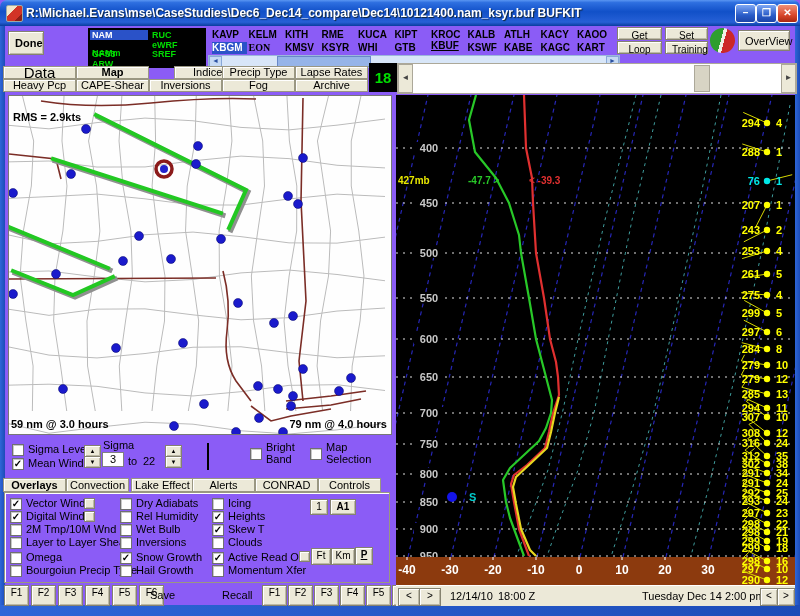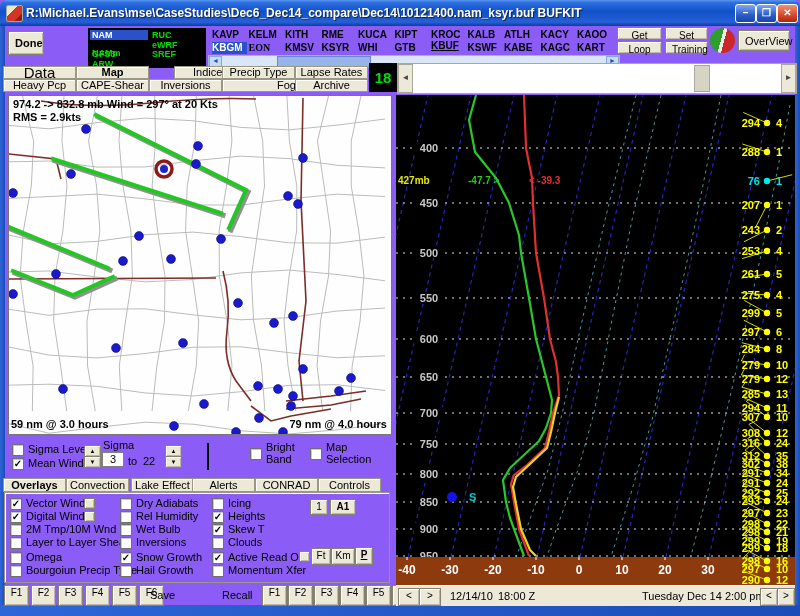--- a/index.html
+++ b/index.html
@@ -128,21 +128,21 @@
 
   <div class="abs" id="viewTabs" style="position: absolute; left: 3px; top: 66px; width: 365px; height: 27px;">
       <div class="tabbtn" style="position: absolute; left: 0px; top: 0px; width: 71px; height: 11px; font-size: 15px; line-height: 11px;">Data</div>
       <div class="tabbtn bold" style="position: absolute; left: 73px; top: 0px; width: 71px; height: 11px; font-size: 11px; line-height: 11px;">Map</div>
       <div class="tabbtn" style="position: absolute; left: 146px; top: 0px; width: 71px; height: 11px; font-size: 11px; line-height: 11px; margin-left: 25px;">Indices</div>
       <div class="tabbtn" style="position: absolute; left: 219px; top: 0px; width: 71px; height: 11px; font-size: 11px; line-height: 11px;">Precip Type</div>
       <div class="tabbtn" style="position: absolute; left: 292px; top: 0px; width: 71px; height: 11px; font-size: 11px; line-height: 11px;">Lapse Rates</div>
       <div class="tabbtn" style="position: absolute; left: 0px; top: 13px; width: 71px; height: 11px; font-size: 11px; line-height: 11px;">Heavy Pcp</div>
       <div class="tabbtn" style="position: absolute; left: 73px; top: 13px; width: 71px; height: 11px; font-size: 11px; line-height: 11px;">CAPE-Shear</div>
       <div class="tabbtn" style="position: absolute; left: 146px; top: 13px; width: 71px; height: 11px; font-size: 11px; line-height: 11px;">Inversions</div>
-      <div class="tabbtn" style="position: absolute; left: 219px; top: 13px; width: 71px; height: 11px; font-size: 11px; line-height: 11px; padding-left: 28px;">Fog</div>
+      <div class="tabbtn" style="position: absolute; left: 219px; top: 13px; width: 71px; height: 11px; font-size: 11px; line-height: 11px;">Fog</div>
       <div class="tabbtn" style="position: absolute; left: 292px; top: 13px; width: 71px; height: 11px; font-size: 11px; line-height: 11px;">Archive</div>
     </div>
   <div class="abs" id="hourBox">18</div>
   <div class="abs sb-wht" style="left:397px;top:63px;width:398px;height:29px">
     <div class="abs ar" style="left:0;top:0;width:13px;height:27px">◄</div>
     <div class="abs th" style="left:296px;top:1px;width:14px;height:25px"></div>
     <div class="abs ar" style="left:383px;top:0;width:13px;height:27px">►</div>
   </div>
 
   <div class="abs" id="mapPanel">
@@ -222,21 +222,20 @@
           <circle cx="250" cy="322" r="4.5" fill="#1A1ACC" stroke="#000066" stroke-width="0.5"></circle>
           <circle cx="165" cy="330" r="4.5" fill="#1A1ACC" stroke="#000066" stroke-width="0.5"></circle>
           <circle cx="227" cy="336" r="4.5" fill="#1A1ACC" stroke="#000066" stroke-width="0.5"></circle>
           <circle cx="274" cy="336" r="4.5" fill="#1A1ACC" stroke="#000066" stroke-width="0.5"></circle>
         </g>
         <g>
           <circle cx="155" cy="73" r="8" fill="none" stroke="#8B1A1A" stroke-width="3.5"></circle>
           <circle cx="155" cy="73" r="4" fill="#2222CC"></circle>
         </g>
       </svg>
-    <div class="abs map-txt" style="left:4px;top:2px">974.2 -&gt; 832.8 mb Wind = 297° at 20 Kts</div>
     <div class="abs map-txt" style="left:4px;top:15px">RMS = 2.9kts</div>
     <div class="abs map-txt" style="left:2px;top:322px">59 nm @ 3.0 hours</div>
     <div class="abs map-txt" style="left:224px;top:322px;width:154px;text-align:right">79 nm @ 4.0 hours</div>
   </div>
 
   <div class="abs" id="sigmaRow" style="position: absolute; left: 5px; top: 435px; width: 385px; height: 42px;">
       <span class="cb" style="position: absolute; left: 7px; top: 9px; width: 10px; height: 10px;"></span>
       <span class="lbl" style="position: absolute; left: 23px; top: 8px;">Sigma Level</span>
       <span class="cb" style="position: absolute; left: 7px; top: 23px; width: 10px; height: 10px;">✓</span>
       <span class="lbl" style="position: absolute; left: 23px; top: 22px;">Mean Wind</span>

